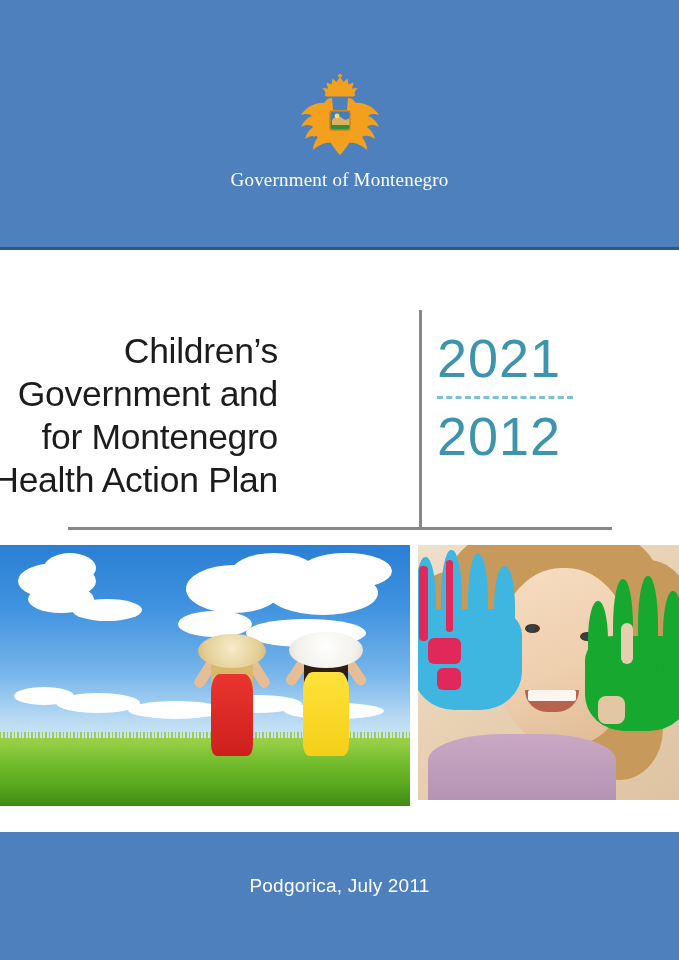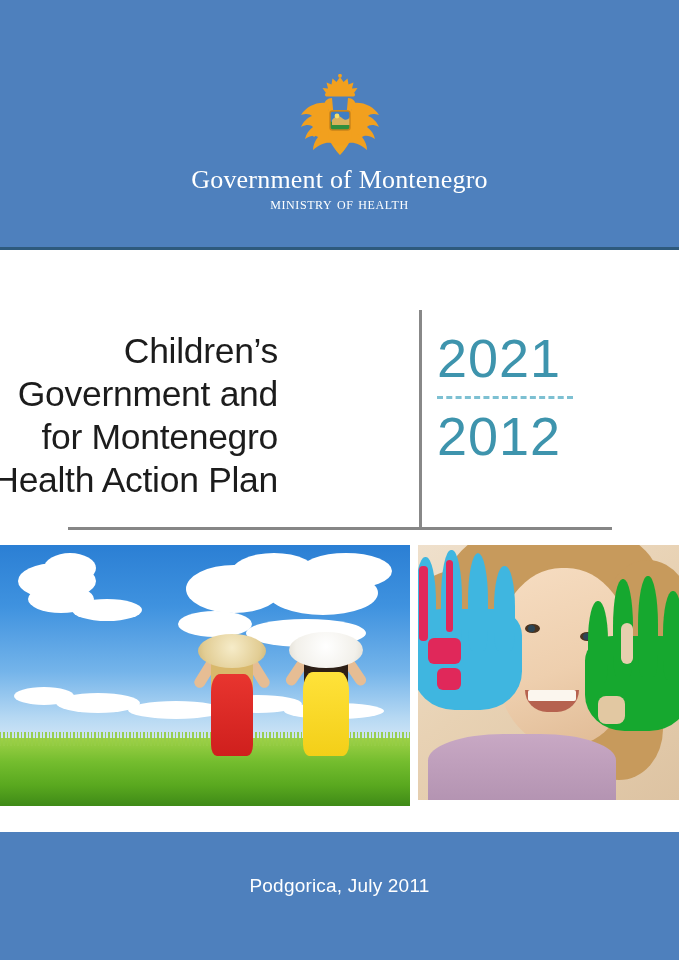--- a/index.html
+++ b/index.html
@@ -31,21 +31,21 @@
   .crest { display:block; }
 
   .gov-lines {
     position:absolute; left:0; top:168px;
     width:679px;
     text-align:center;
     font-family:"Liberation Serif", serif;
     color:#ffffff;
   }
   .gov-line1 {
-    font-size:26px; line-height:24px;
+    font-size:19px; line-height:24px;
     letter-spacing:0.2px;
   }
   .gov-line2 {
     font-size:16.5px; line-height:23px;
     letter-spacing:0.6px;
     font-variant:small-caps;
     text-transform:lowercase;
   }
 
   
@@ -257,21 +257,20 @@
         <circle cx="43" cy="42" r="2.4" fill="#f6e06a"></circle>
         <rect x="36" y="37" width="20" height="19" rx="2.5" fill="none" stroke="#c8821a" stroke-width="1.4"></rect>
 
         <path d="M26 55 l-8 6 2 2 8 -6 Z" fill="#f2a01e"></path>
         <circle cx="67" cy="58" r="3.6" fill="#f2a01e"></circle>
       </svg>
     </div>
 
     <div class="gov-lines">
       <div class="gov-line1">Government of Montenegro</div>
-      <div class="gov-line2">Ministry of Health</div>
     </div>
   </div>
 
   <div class="title-area">
 
     <div class="title-text">
       <span class="tline">Children’s</span>
       <span class="tline">Government and</span>
       <span class="tline">for Montenegro</span>
       <span class="tline">Health Action Plan</span>

